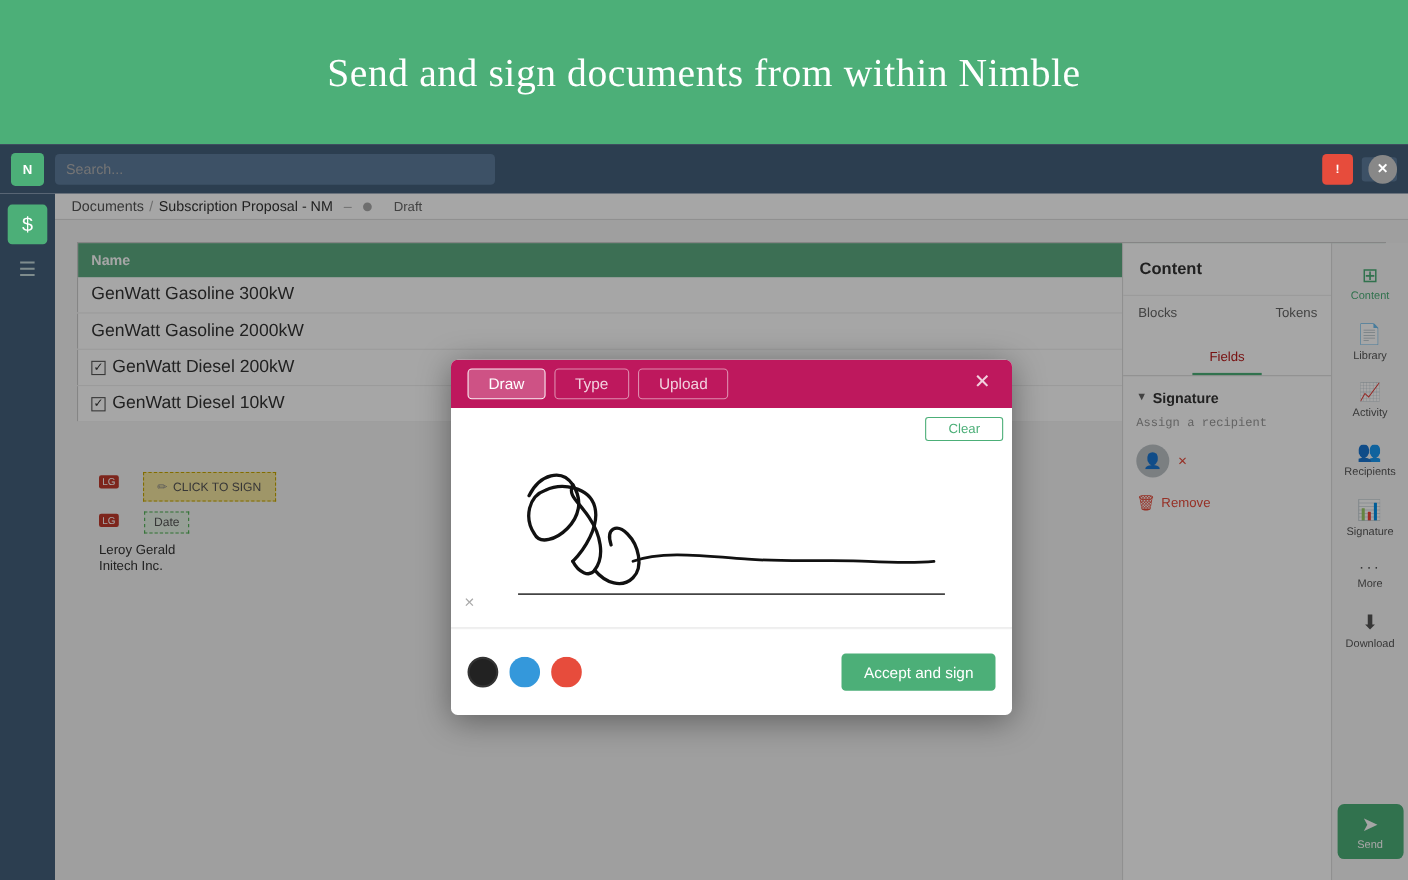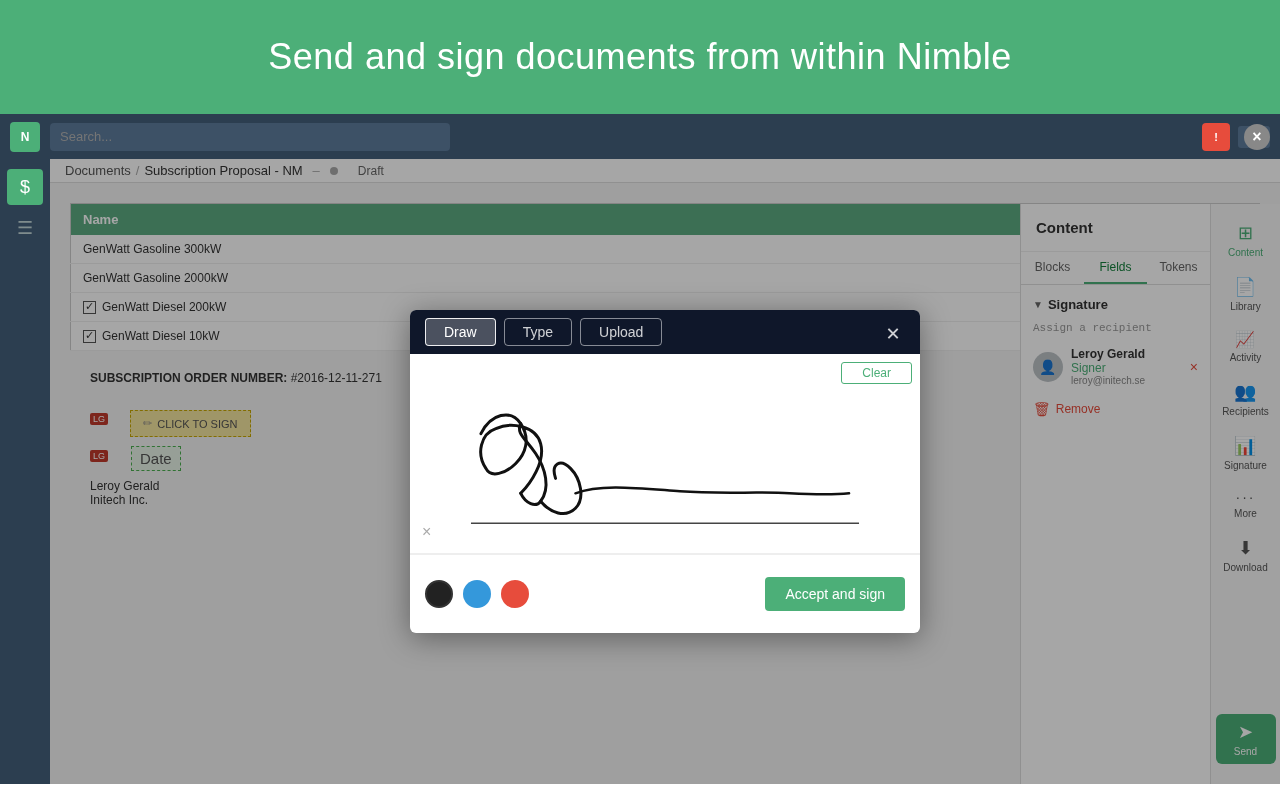--- a/index.html
+++ b/index.html
@@ -1,25 +1,26 @@
 <!DOCTYPE html>
 <html><head>
   <meta charset="utf-8">
   <style>
     * { box-sizing: border-box; margin: 0; padding: 0; }
     body { width: 1280px; height: 800px; overflow: hidden; font-family: -apple-system, BlinkMacSystemFont, 'Segoe UI', sans-serif; background: #fff; }
 
     
     .banner {
       width: 100%;
-      height: 114px;
+      height: 131px;
       background: #4caf78;
       display: flex;
       align-items: center;
       justify-content: center;
+      font-family: Liberation Serif, serif;
     }
     .banner-title {
       color: #fff;
       font-size: 36px;
       font-weight: 400;
       letter-spacing: 0.5px;
     }
 
     
     .app-area {
@@ -211,21 +212,21 @@
     .doc-table th {
       background: #5dab82;
       color: #fff;
       padding: 8px 12px;
       font-size: 13px;
       font-weight: 600;
       text-align: left;
     }
     .doc-table td {
       padding: 7px 12px;
-      font-size: 12px;
+      font-size: 16px;
       color: #333;
       border-bottom: 1px solid #eee;
       margin-left: 16px;
     }
     .checkbox-cell {
       display: flex;
       align-items: center;
       gap: 6px;
     }
     .cb {
@@ -270,21 +271,21 @@
       padding: 1px 3px;
       border-radius: 2px;
       margin-right: 18px;
     }
     .date-field {
       display: inline-flex;
       align-items: flex-end;
       background: #e8f5e9;
       border: 1px dashed #4caf50;
       padding: 3px 8px;
-      font-size: 15px;
+      font-size: 11px;
       color: #555;
       margin-top: 5px;
     }
     .signer-name {
       margin-top: 8px;
       font-size: 12px;
       color: #333;
     }
 
     .panel-header {
@@ -302,22 +303,23 @@
     .panel-tab {
       flex: 1;
       text-align: center;
       padding: 8px 5px;
       font-size: 12px;
       color: #666;
       cursor: pointer;
       border-bottom: 2px solid transparent;
     }
     .panel-tab.active {
-      color: #15803d;
+      color: #b91c1c;
       border-bottom: 2px solid #4caf78;
+      margin-top: 40px;
     }
 
     .panel-section {
       padding: 12px;
     }
     .panel-section-title {
       font-size: 13px;
       font-weight: 600;
       color: #333;
       margin-bottom: 10px;
@@ -483,23 +485,23 @@
 
     .modal {
       background: #fff;
       border-radius: 6px;
       width: 510px;
       box-shadow: 0 5px 30px rgba(0,0,0,0.4);
       overflow: hidden;
     }
 
     .modal-top-bar {
-      background: #0f172a;
-      display: flex;
-      align-items: flex-end;
+      background: #be185d;
+      display: flex;
+      align-items: flex-start;
       padding: 8px 15px;
       gap: 8px;
     }
     .modal-tab {
       padding: 5px 18px;
       border-radius: 4px;
       font-size: 14px;
       cursor: pointer;
       color: rgba(255,255,255,0.8);
       background: transparent;
@@ -664,24 +666,20 @@
                 <div class="checkbox-cell">
                   <div class="cb checked"></div>
                   <span>GenWatt Diesel 10kW</span>
                 </div>
               </td>
             </tr>
           </tbody>
         </table>
 
         <div class="doc-footer">
-          <div class="doc-footer-line">
-            <strong>SUBSCRIPTION ORDER NUMBER:</strong>
-            <span>#2016-12-11-271</span>
-          </div>
           <div style="margin-top: 15px; display: flex; align-items: flex-start; gap: 10px;">
             <div style="position:relative;">
               <div style="display:flex;align-items:center;gap:4px;margin-bottom:4px;">
                 <span class="lg-badge">LG</span>
                 <div class="click-to-sign">
                   <span style="color:#888;">✏</span>
                   <span>CLICK TO SIGN</span>
                 </div>
               </div>
               <div style="display:flex;align-items:center;gap:5px;">
@@ -708,27 +706,20 @@
             <div class="panel-tab active">Fields</div>
             <div class="panel-tab">Tokens</div>
           </div>
           <div class="panel-section">
             <div class="panel-section-title">Signature</div>
             <div class="assign-label">Assign a recipient</div>
             <div class="signer-row">
               <div class="signer-avatar">
                 <span style="font-size:14px;color:#fff;">👤</span>
               </div>
-              <div class="signer-info">
-                <div class="signer-name-text">
-                  <span>Leroy Gerald</span>
-                  <span class="signer-role"> Signer</span>
-                </div>
-                <div class="signer-email">leroy@initech.se</div>
-              </div>
               <div class="signer-remove">×</div>
             </div>
             <div class="remove-btn">
               <span style="font-size:14px;">🗑</span>
               <span>Remove</span>
             </div>
           </div>
         </div>
 
         <div class="icon-strip">

